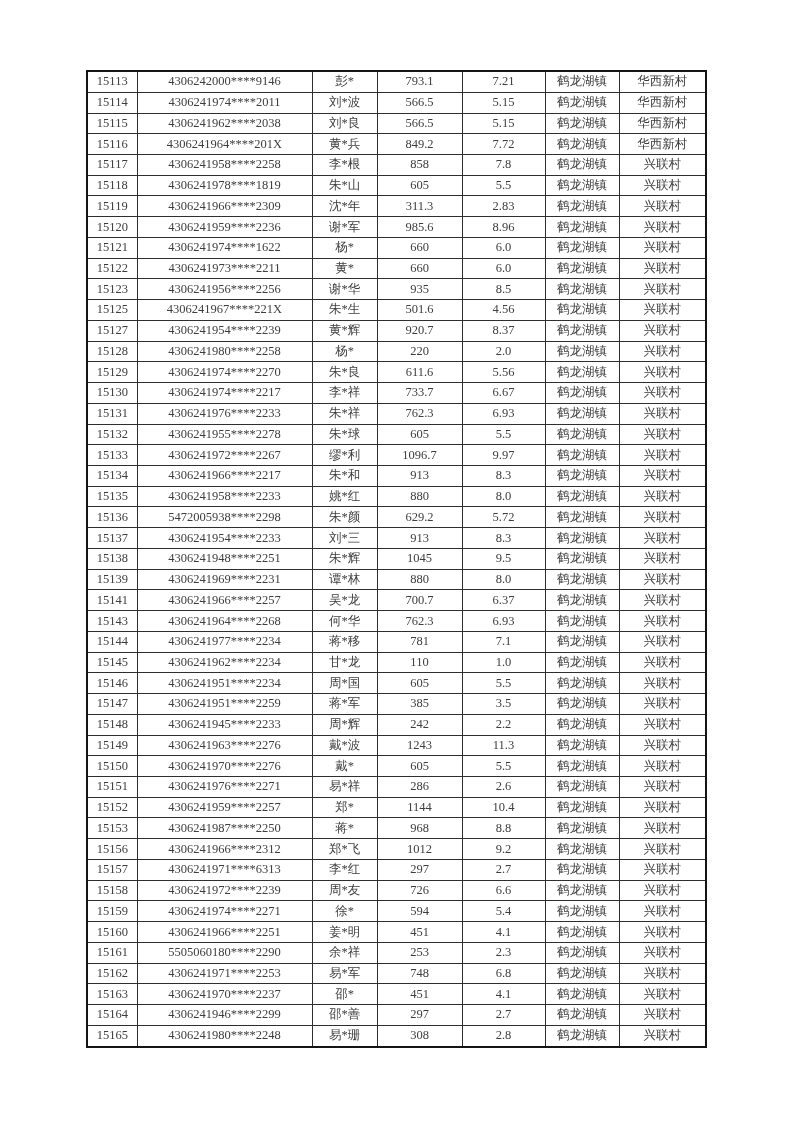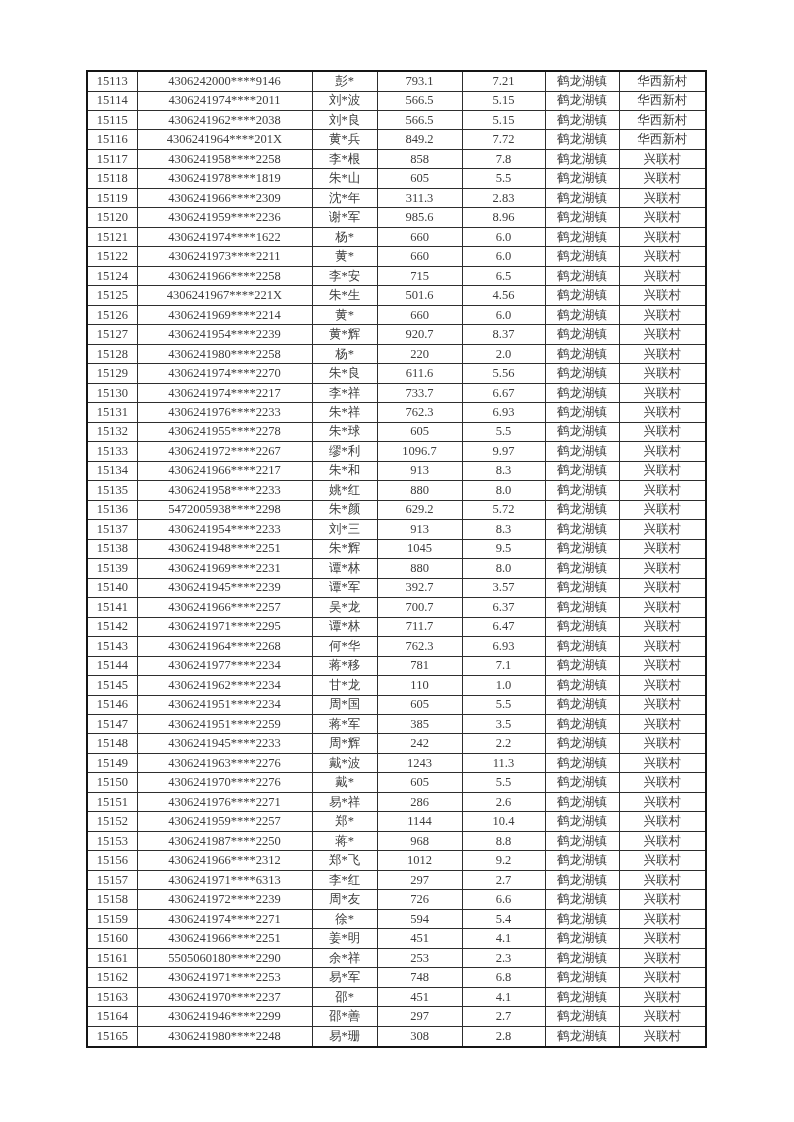--- a/index.html
+++ b/index.html
@@ -145,47 +145,38 @@
         <tr>
           <td>15122</td>
           <td>4306241973****2211</td>
           <td>黄*</td>
           <td>660</td>
           <td>6.0</td>
           <td>鹤龙湖镇</td>
           <td>兴联村</td>
         </tr>
         <tr>
-          <td>15124</td>
-          <td>4306241966****2258</td>
-          <td>李*安</td>
-          <td>715</td>
-          <td>6.5</td>
+          <td>15123</td>
+          <td>4306241956****2256</td>
+          <td>谢*华</td>
+          <td>935</td>
+          <td>8.5</td>
           <td>鹤龙湖镇</td>
           <td>兴联村</td>
         </tr>
         <tr>
           <td>15125</td>
           <td>4306241967****221X</td>
           <td>朱*生</td>
           <td>501.6</td>
           <td>4.56</td>
           <td>鹤龙湖镇</td>
           <td>兴联村</td>
         </tr>
         <tr>
-          <td>15126</td>
-          <td>4306241969****2214</td>
-          <td>黄*</td>
-          <td>660</td>
-          <td>6.0</td>
-          <td>鹤龙湖镇</td>
-          <td>兴联村</td>
-        </tr>
-        <tr>
           <td>15127</td>
           <td>4306241954****2239</td>
           <td>黄*辉</td>
           <td>920.7</td>
           <td>8.37</td>
           <td>鹤龙湖镇</td>
           <td>兴联村</td>
         </tr>
         <tr>
           <td>15128</td>
@@ -289,47 +280,29 @@
         <tr>
           <td>15139</td>
           <td>4306241969****2231</td>
           <td>谭*林</td>
           <td>880</td>
           <td>8.0</td>
           <td>鹤龙湖镇</td>
           <td>兴联村</td>
         </tr>
         <tr>
-          <td>15140</td>
-          <td>4306241945****2239</td>
-          <td>谭*军</td>
-          <td>392.7</td>
-          <td>3.57</td>
-          <td>鹤龙湖镇</td>
-          <td>兴联村</td>
-        </tr>
-        <tr>
           <td>15141</td>
           <td>4306241966****2257</td>
           <td>吴*龙</td>
           <td>700.7</td>
           <td>6.37</td>
           <td>鹤龙湖镇</td>
           <td>兴联村</td>
         </tr>
         <tr>
-          <td>15142</td>
-          <td>4306241971****2295</td>
-          <td>谭*林</td>
-          <td>711.7</td>
-          <td>6.47</td>
-          <td>鹤龙湖镇</td>
-          <td>兴联村</td>
-        </tr>
-        <tr>
           <td>15143</td>
           <td>4306241964****2268</td>
           <td>何*华</td>
           <td>762.3</td>
           <td>6.93</td>
           <td>鹤龙湖镇</td>
           <td>兴联村</td>
         </tr>
         <tr>
           <td>15144</td>

